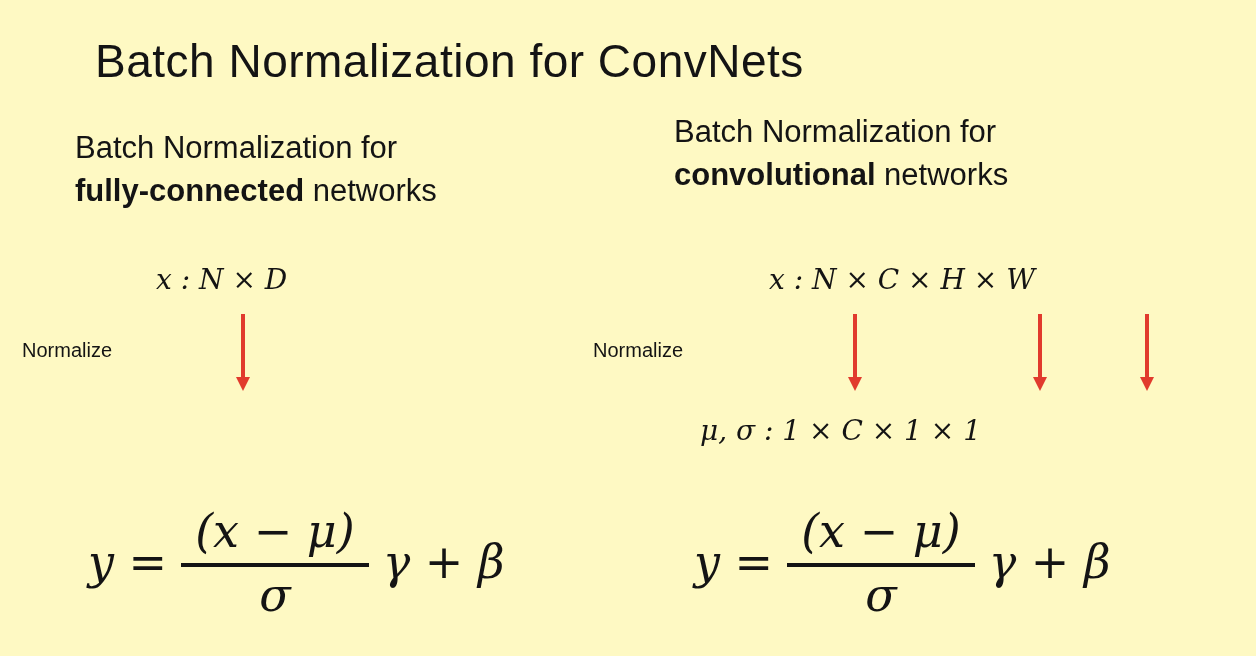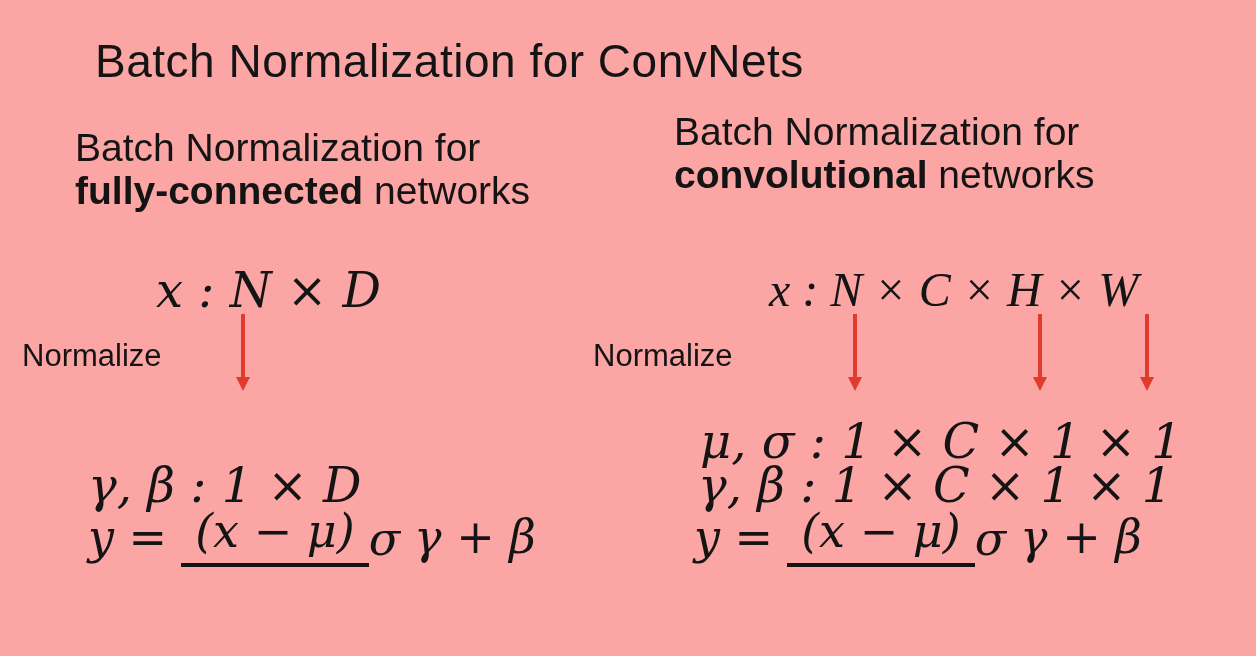--- a/index.html
+++ b/index.html
@@ -4,65 +4,65 @@
 <style>
   html, body {
     margin: 0;
     padding: 0;
     background: #ffffff;
   }
   .slide {
     position: relative;
     width: 1256px;
     height: 656px;
-    background: #fca5a5;
+    background: #fef9c3;
     overflow: hidden;
     color: var(--ink, #141414);
     font-family: "Liberation Sans", sans-serif;
   }
   .title {
     position: absolute;
     left: 95px;
     top: 34px;
     margin: 0;
     font-size: 46px;
     font-weight: 400;
     letter-spacing: 0.5px;
     white-space: nowrap;
   }
   .col-header {
     position: absolute;
-    font-size: 39px;
+    font-size: 31px;
     line-height: 43px;
     font-weight: 400;
     white-space: nowrap;
   }
   .left-header  { left: 75px;  top: 126px; }
   .right-header { left: 674px; top: 110px; }
   .col-header b { font-weight: 700; }
 
   .math {
     position: absolute;
     font-family: "DejaVu Serif", serif;
     font-style: italic;
-    font-size: 48px;
+    font-size: 28px;
     line-height: 1;
     white-space: nowrap;
     text-align: center;
   }
   .shape-left  { left: 156px; top: 266px; }
-  .shape-right { left: 769px; top: 266px; font-family: Liberation Serif, serif; }
+  .shape-right { left: 769px; top: 266px; }
   .musigma-left  { left: 90px;  top: 398px; }
   .gammabeta-left{ left: 88px;  top: 461px; }
   .musigma-right  { left: 700px; top: 417px; }
   .gammabeta-right{ left: 698px; top: 461px; }
 
   .normalize {
     position: absolute;
-    font-size: 31px;
+    font-size: 20px;
     line-height: 1;
     white-space: nowrap;
   }
   .normalize-left  { left: 22px;  top: 340px; }
   .normalize-right { left: 593px; top: 340px; }
 
   .arrow {
     position: absolute;
     width: 14px;
     height: 80px;
@@ -98,20 +98,21 @@
     font-family: "DejaVu Serif", serif;
     font-style: italic;
     font-size: 46px;
     line-height: 1;
     white-space: nowrap;
   }
   .equation-left  { left: 88px;  top: 506px; }
   .equation-right { left: 694px; top: 506px; }
   .frac {
     display: inline-flex;
+    flex-direction: column;
     align-items: center;
     font-style: italic;
   }
   .frac .num {
     padding: 2px 14px 9px;
     border-bottom: 4px solid var(--ink, #141414);
   }
   .frac .den {
     padding-top: 5px;
   }
@@ -130,21 +131,20 @@
 
   <div class="math shape-left">x : N × D</div>
 
   <div class="normalize normalize-left">Normalize</div>
 
   <div class="arrow arrow-l1">
     <div class="arrow-shaft"></div>
     <div class="arrow-head"></div>
   </div>
 
-  <div class="math gammabeta-left">γ, β : 1 × D</div>
 
   <div class="equation equation-left">
     <span class="eq-lhs">y =</span>
     <span class="frac">
       <span class="num">(x − μ)</span>
       <span class="den">σ</span>
     </span>
     <span class="eq-rhs">γ + β</span>
   </div>
 
@@ -164,21 +164,20 @@
   <div class="arrow arrow-r2">
     <div class="arrow-shaft"></div>
     <div class="arrow-head"></div>
   </div>
   <div class="arrow arrow-r3">
     <div class="arrow-shaft"></div>
     <div class="arrow-head"></div>
   </div>
 
   <div class="math musigma-right">μ, σ : 1 × C × 1 × 1</div>
-  <div class="math gammabeta-right">γ, β : 1 × C × 1 × 1</div>
 
   <div class="equation equation-right">
     <span class="eq-lhs">y =</span>
     <span class="frac">
       <span class="num">(x − μ)</span>
       <span class="den">σ</span>
     </span>
     <span class="eq-rhs">γ + β</span>
   </div>
 

